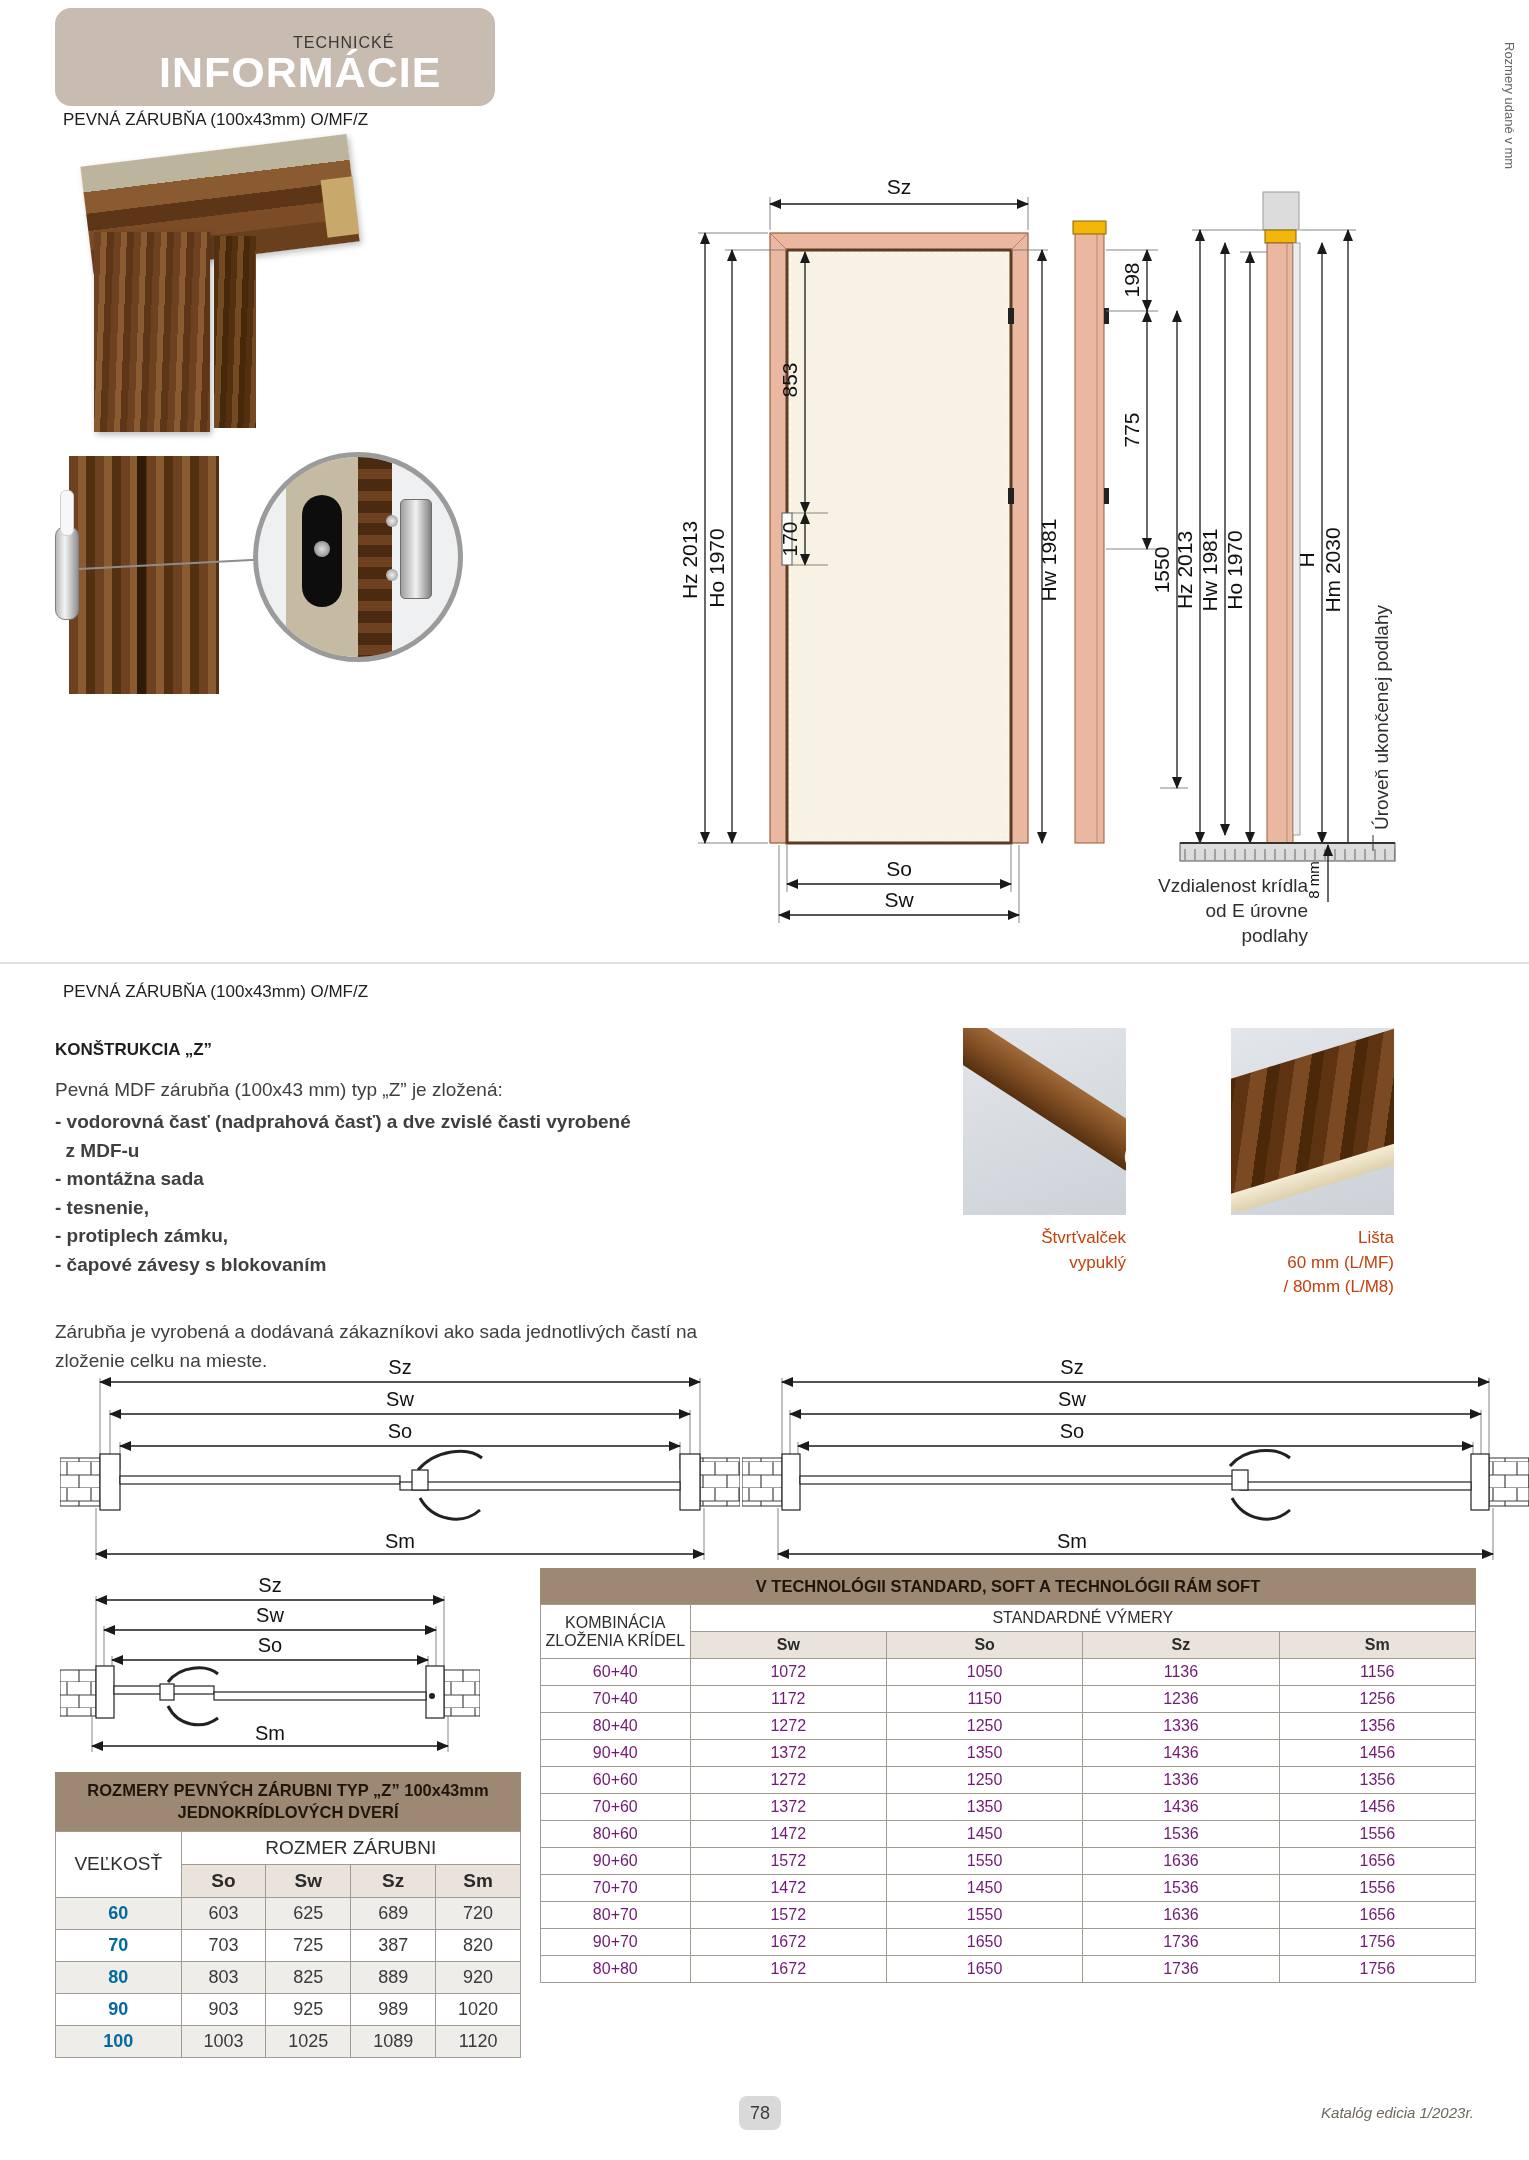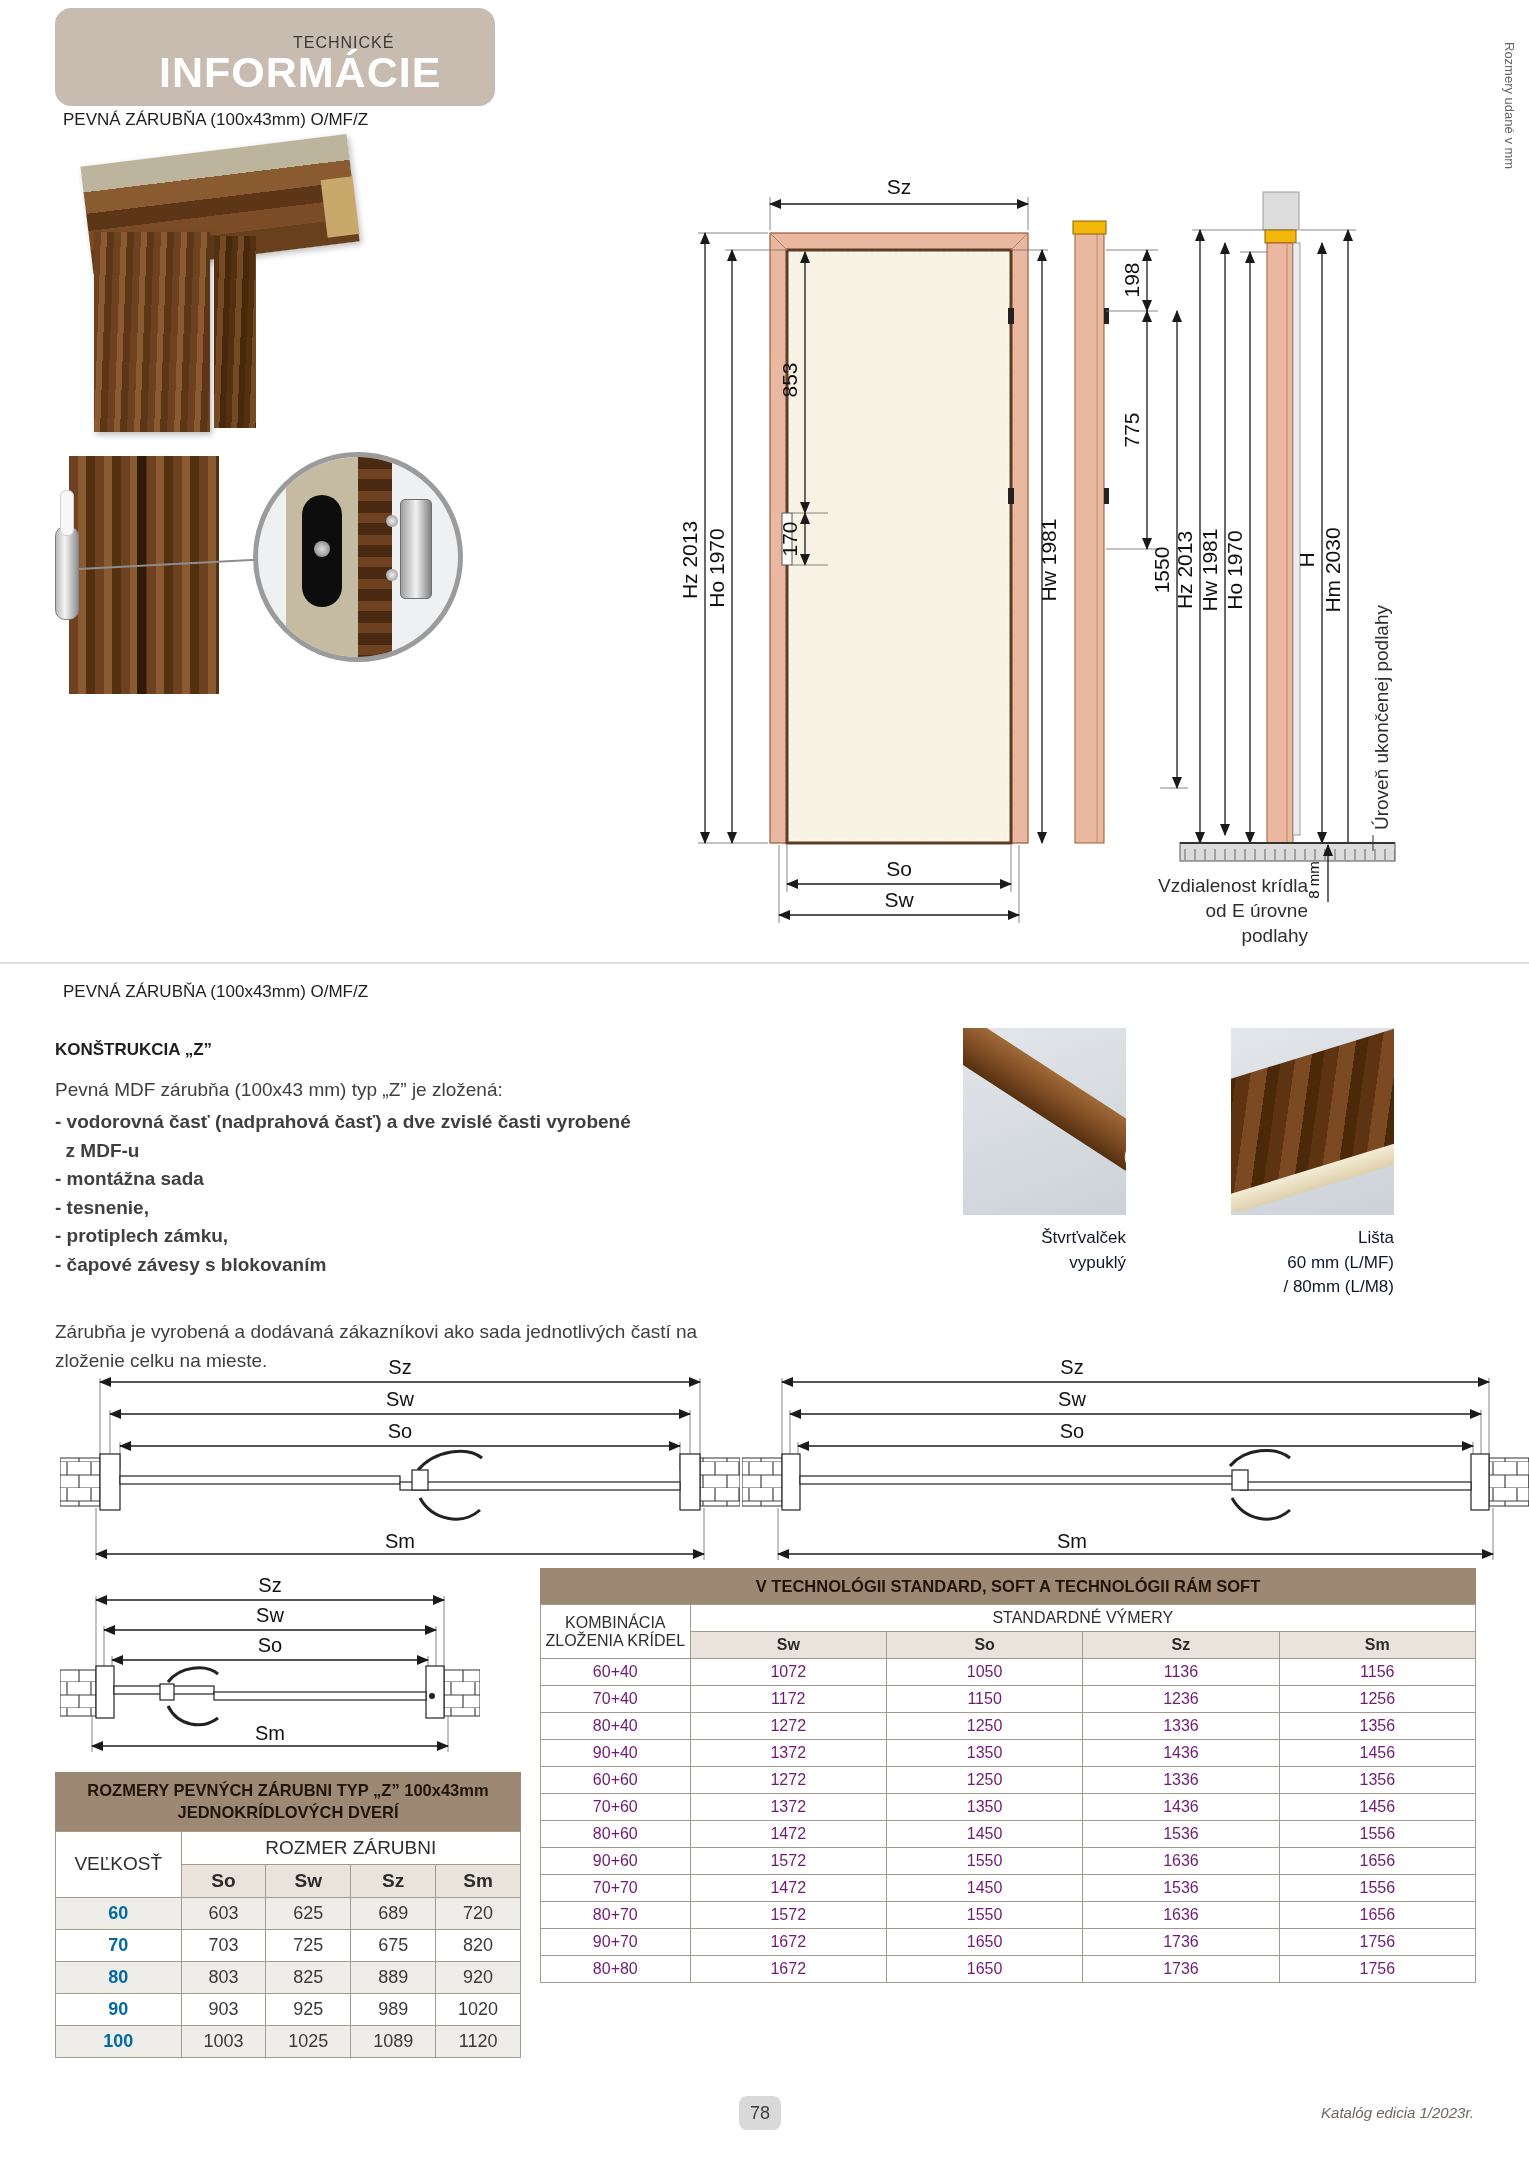--- a/index.html
+++ b/index.html
@@ -44,21 +44,21 @@
   .bullets{white-space:pre-wrap;}
   
   .profile{position:absolute;width:163px;height:187px;overflow:hidden;background:linear-gradient(160deg,#e3e6ea,#ccd2d8);}
   .prof-round{position:absolute;left:-34px;top:46px;width:244px;height:44px;border-radius:22px;transform:rotate(33deg);
     background:linear-gradient(180deg,#a06a38,#7c4a22 55%,#55300f);}
   .prof-round::after{content:"";position:absolute;right:0;top:4px;width:30px;height:36px;background:#f2ead2;border-radius:50%;}
   .prof-lista{position:absolute;left:-28px;top:26px;width:234px;height:112px;transform:rotate(-17deg);
     background:repeating-linear-gradient(115deg,#5d3312 0 14px,#7c4a22 14px 30px,#4a2808 30px 42px);}
   .prof-lista::after{content:"";position:absolute;left:-2px;bottom:-18px;width:103%;height:20px;
     background:linear-gradient(180deg,#f4ecd6,#ddd0ac);border-radius:4px 0 0 18px;}
-  .caption{position:absolute;width:163px;text-align:right;font-size:17px;color:#0f172a;line-height:1.45;}
+  .caption{position:absolute;width:163px;text-align:right;font-size:17px;color:#c2410c;line-height:1.45;}
   .caption span{display:block;}
   
   svg text{font-family:"Liberation Sans",sans-serif;}
   .dim{stroke:#1b1b1b;stroke-width:1.3;}
   .ext{stroke:#787878;stroke-width:0.9;}
   .dimtxt{font-size:21px;fill:#111;}
   .dimtxt-s{font-size:15px;}
   .lbl19{font-size:19px;fill:#2e2e2e;}
   .sect-lbl{font-size:20px;fill:#111;}
   .thin{stroke:#222;stroke-width:1.2;fill:#fff;}
@@ -372,21 +372,21 @@
             <td>60</td>
             <td>603</td>
             <td>625</td>
             <td>689</td>
             <td>720</td>
           </tr>
           <tr>
             <td>70</td>
             <td>703</td>
             <td>725</td>
-            <td>675</td>
+            <td>387</td>
             <td>820</td>
           </tr>
           <tr>
             <td>80</td>
             <td>803</td>
             <td>825</td>
             <td>889</td>
             <td>920</td>
           </tr>
           <tr>

